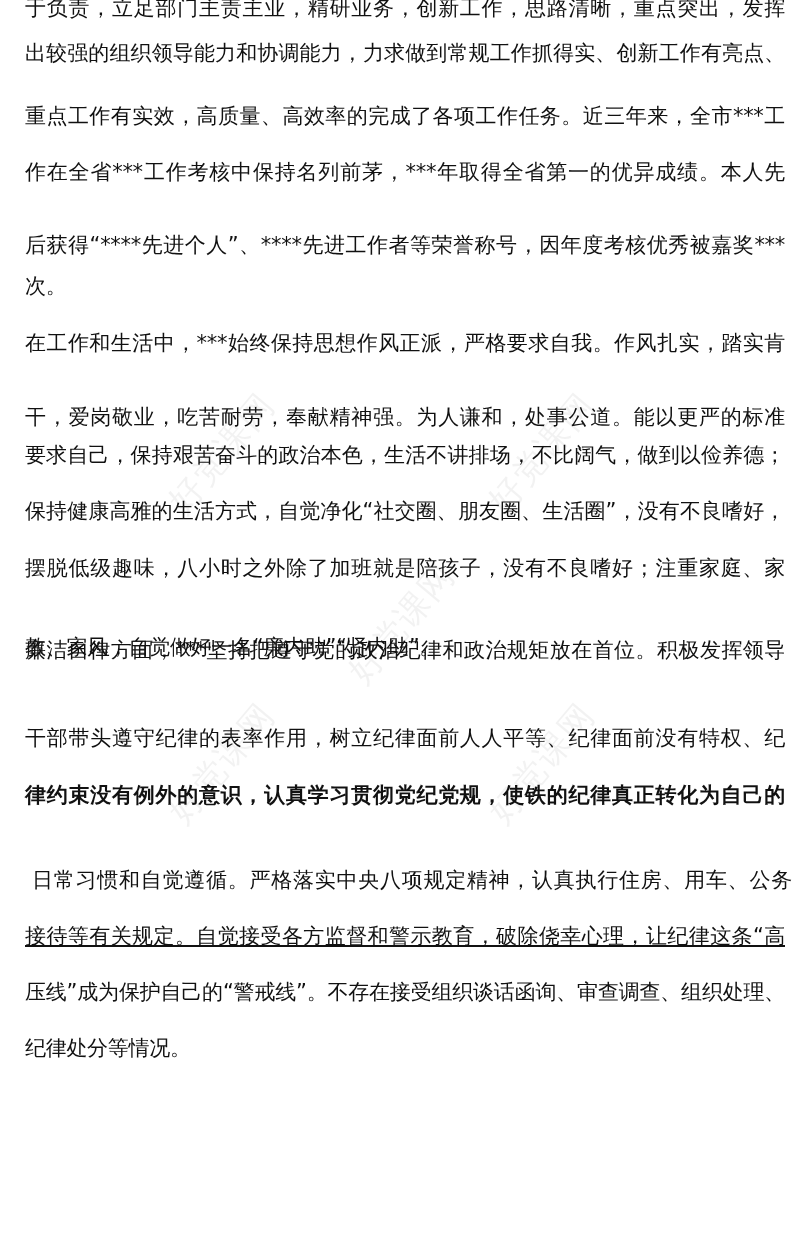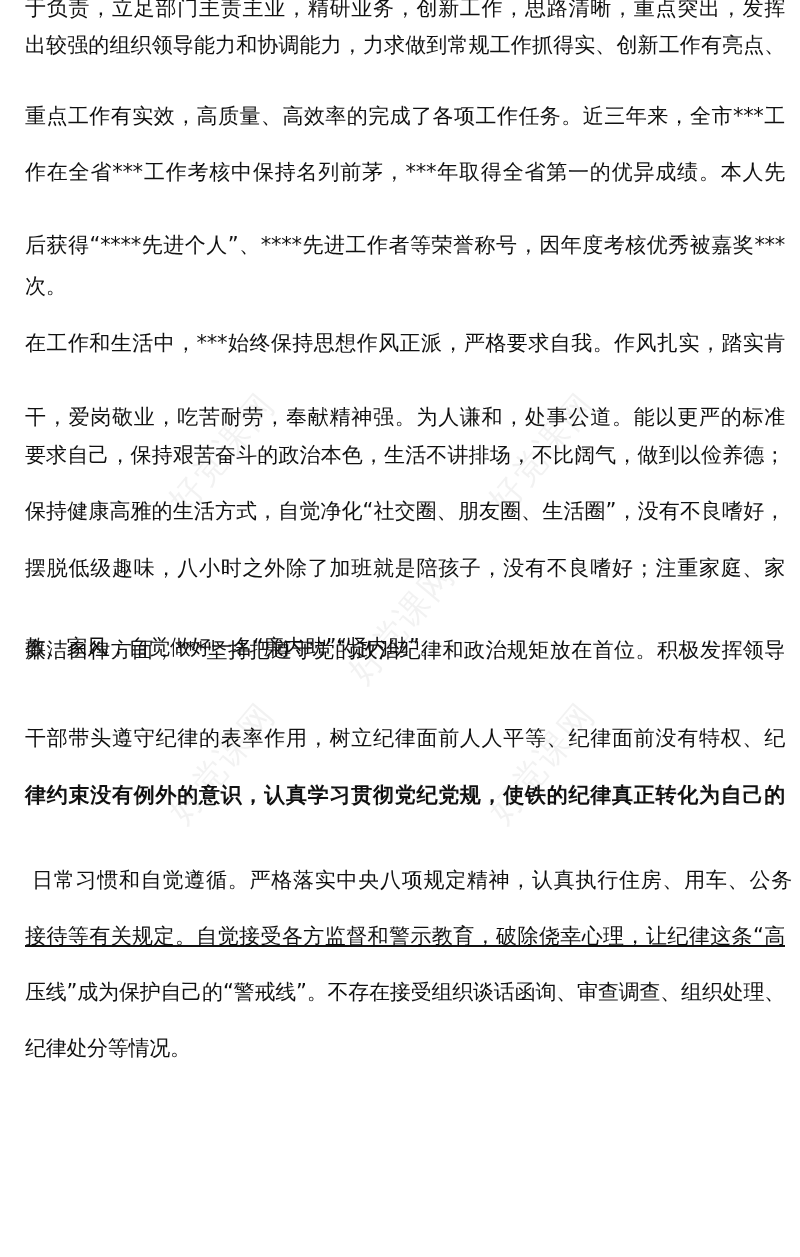--- a/index.html
+++ b/index.html
@@ -51,21 +51,21 @@
 <div class="page">
   <div id="watermark-layer">
       <div class="watermark" style="left: 150px; top: 430px;">好党课网</div>
       <div class="watermark" style="left: 470px; top: 430px;">好党课网</div>
       <div class="watermark" style="left: 330px; top: 600px;">好党课网</div>
       <div class="watermark" style="left: 150px; top: 740px;">好党课网</div>
       <div class="watermark" style="left: 470px; top: 740px;">好党课网</div>
     </div>
   <div id="text-layer">
       <div class="line" style="top: -6px;">于负责，立足部门主责主业，精研业务，创新工作，思路清晰，重点突出，发挥</div>
-      <div class="line" style="top: 33px; font-family: Liberation Mono, monospace;">出较强的组织领导能力和协调能力，力求做到常规工作抓得实、创新工作有亮点、</div>
+      <div class="line" style="top: 39px;">出较强的组织领导能力和协调能力，力求做到常规工作抓得实、创新工作有亮点、</div>
       <div class="line" style="top: 102px;">重点工作有实效，高质量、高效率的完成了各项工作任务。近三年来，全市***工</div>
       <div class="line" style="top: 158px;">作在全省***工作考核中保持名列前茅，***年取得全省第一的优异成绩。本人先</div>
       <div class="line" style="top: 215px; margin-top: 16px;">后获得“****先进个人”、****先进工作者等荣誉称号，因年度考核优秀被嘉奖***</div>
       <div class="line last" style="top: 272px;">次。</div>
       <div class="line" style="top: 329px;">在工作和生活中，***始终保持思想作风正派，严格要求自我。作风扎实，踏实肯</div>
       <div class="line" style="top: 403px;">干，爱岗敬业，吃苦耐劳，奉献精神强。为人谦和，处事公道。能以更严的标准</div>
       <div class="line" style="top: 441px;">要求自己，保持艰苦奋斗的政治本色，生活不讲排场，不比阔气，做到以俭养德；</div>
       <div class="line" style="top: 497px;">保持健康高雅的生活方式，自觉净化“社交圈、朋友圈、生活圈”，没有不良嗜好，</div>
       <div class="line" style="top: 554px;">摆脱低级趣味，八小时之外除了加班就是陪孩子，没有不良嗜好；注重家庭、家</div>
       <div class="line last" style="top: 633px;">教、家风，自觉做好一名“廉内助”“贤内助”。</div>

